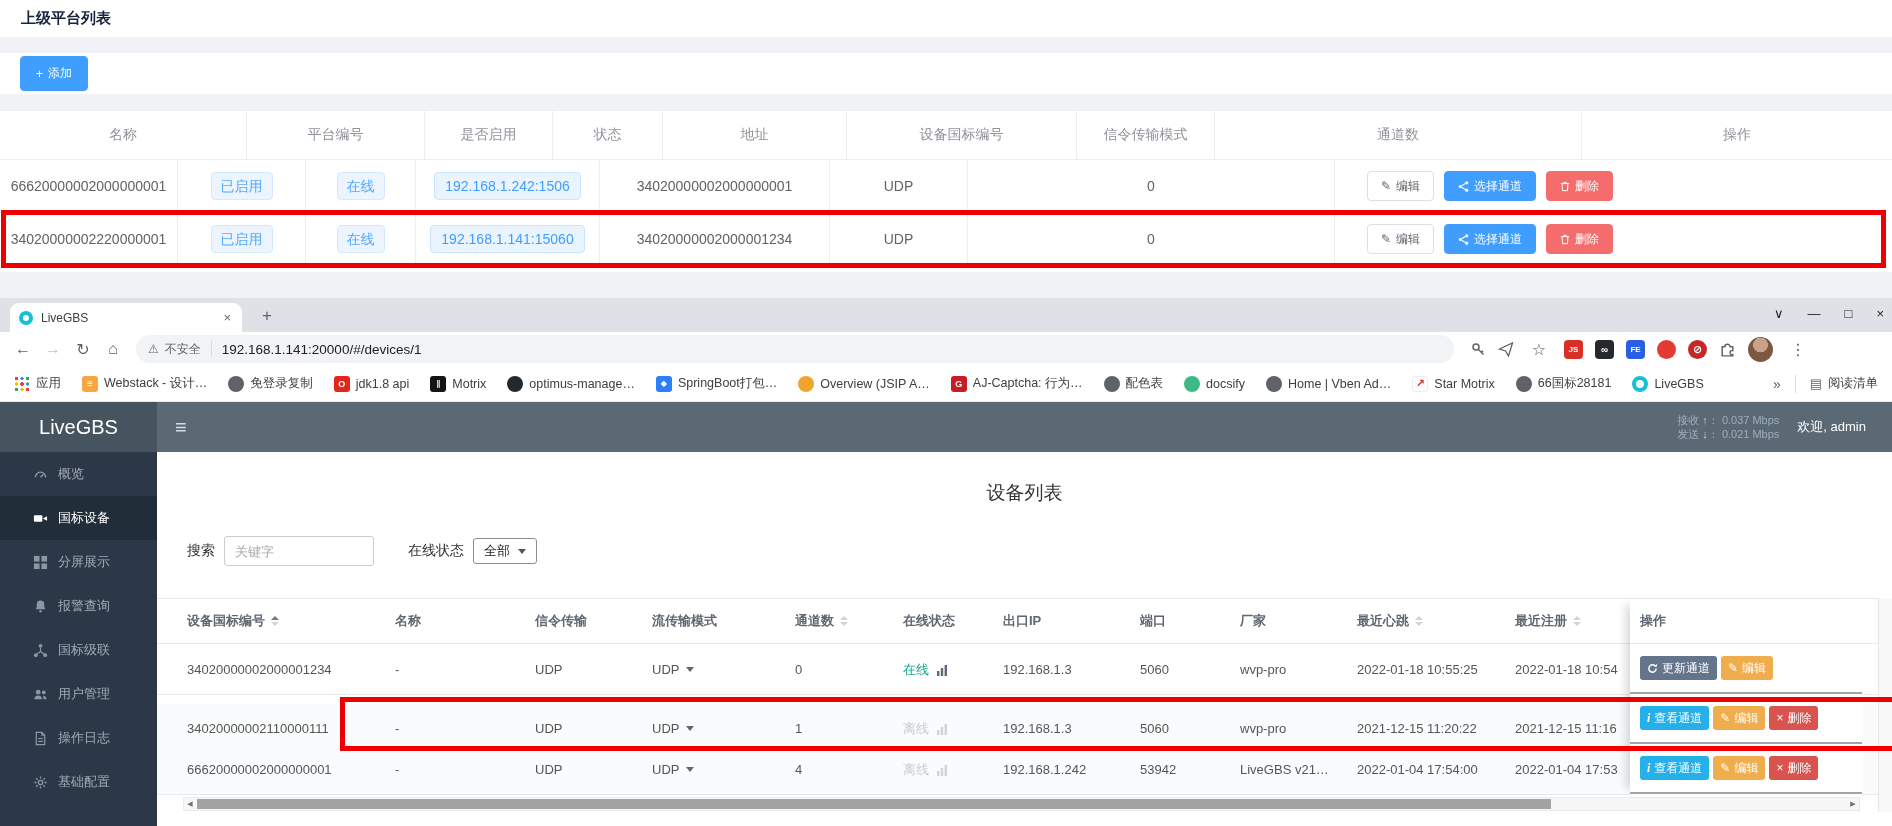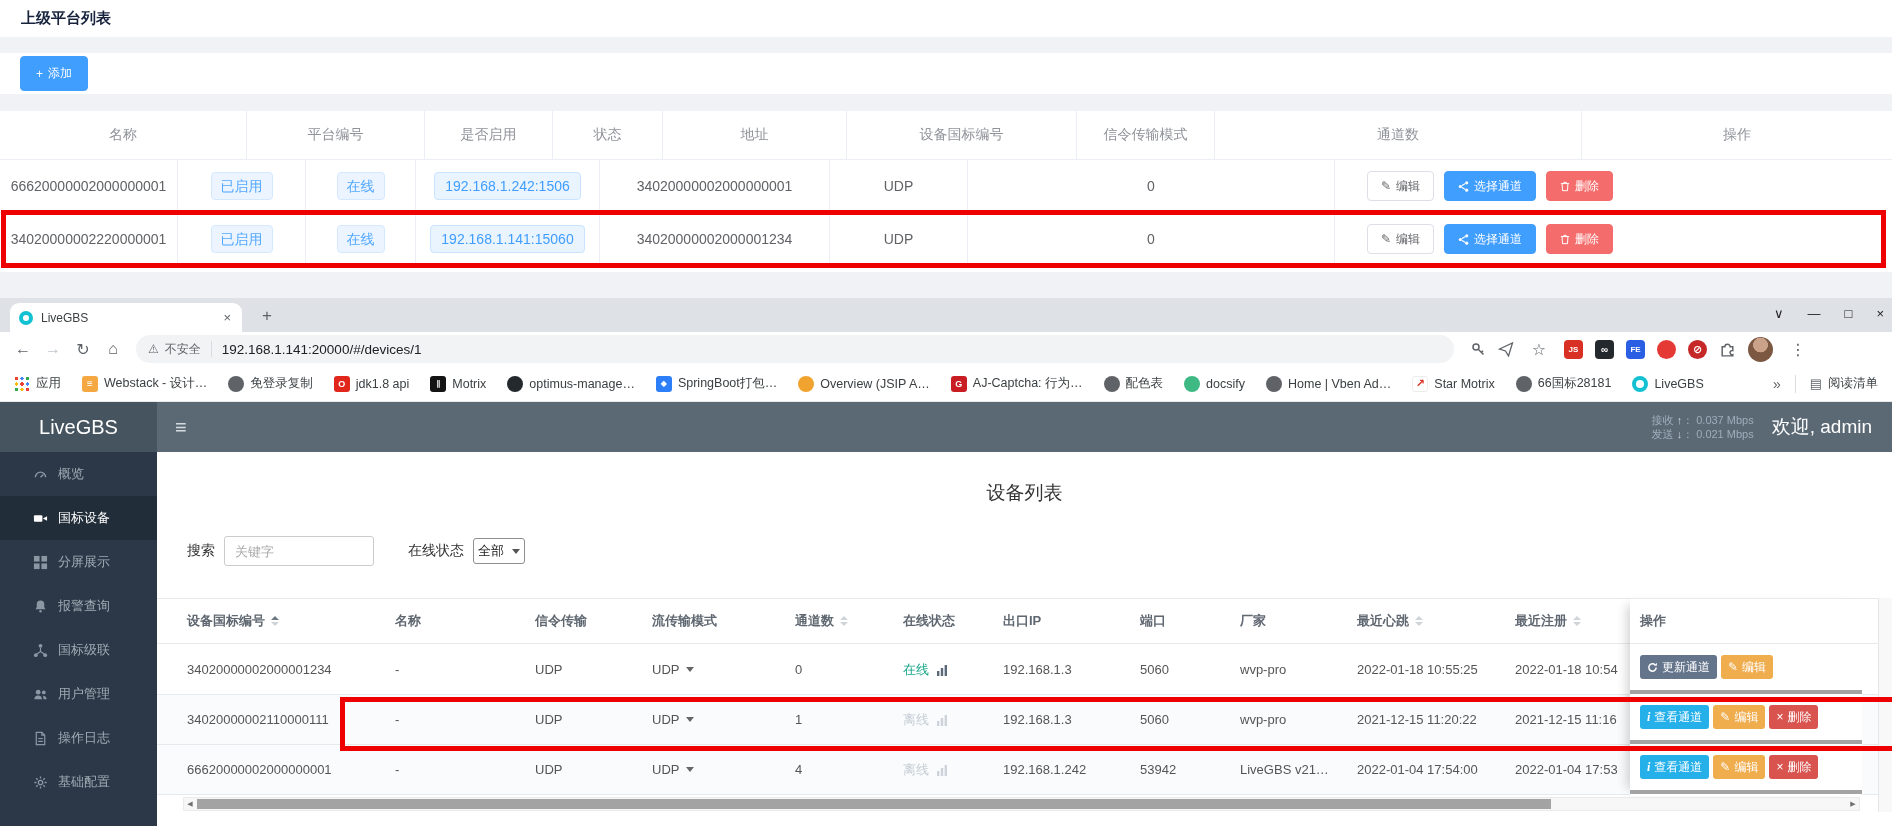--- a/index.html
+++ b/index.html
@@ -83,33 +83,33 @@
   .reading{display:flex;align-items:center;gap:6px;font-size:12.5px;color:#3c4043;cursor:pointer}
   .reading .ric{font-size:13px;color:#5f6368}
   
   .app{position:absolute;left:0;top:402px;width:1892px;height:424px;background:#fff}
   .app-header{position:absolute;left:0;top:0;width:100%;height:50px;background:#5b6975;display:flex;align-items:center}
   .logo{width:157px;height:50px;background:#46545f;color:#fff;font-size:20px;display:flex;align-items:center;justify-content:center;flex:none}
   .hamburger{color:#d3dae0;font-size:20px;padding:0 18px;cursor:pointer}
   .hd-spacer{flex:1}
   .stats{font-size:11px;color:#9eadbb;line-height:14px;text-align:left;margin-right:18px}
   .stats .arr{color:#c7d2dc}
-  .welcome{color:#fff;font-size:19px;margin-right:20px;cursor:pointer}
+  .welcome{color:#fff;font-size:13px;margin-right:26px;cursor:pointer}
   .sidebar{position:absolute;left:0;top:50px;width:157px;height:374px;background:#2c3847;overflow:hidden}
   .s-item{height:44px;display:flex;align-items:center;gap:10px;padding-left:33px;color:#a0abb5;font-size:13px;cursor:pointer}
   .s-item svg{color:#8b97a3}
   .s-item.active{background:#212d39;color:#fff}
   .s-item.active svg{color:#fff}
   .main{position:absolute;left:157px;top:50px;width:1735px;height:374px;background:#fff}
   .m-title{position:absolute;left:0;top:28px;width:100%;text-align:center;font-size:19px;color:#333;font-weight:400}
   .filters{position:absolute;left:30px;top:84px;display:flex;align-items:center;gap:9px;font-size:14px;color:#333}
   .f-input{width:150px;height:30px;border:1px solid #ccc;border-radius:3px;padding:0 10px;font-size:13px;color:#333;outline:none;font-family:inherit}
   .f-input::placeholder{color:#a9a9a9}
   .f-gap{width:16px}
-  .f-select{height:26px;border:1px solid #8f8f8f;border-radius:3px;background:#fff;display:flex;align-items:center;gap:8px;padding:0 4px;font-size:13px;color:#222;cursor:pointer}
+  .f-select{height:26px;border:1px solid #8f8f8f;border-radius:3px;background:#fff;display:flex;align-items:center;gap:8px;padding:0 10px;font-size:13px;color:#222;cursor:pointer}
   .caret{width:0;height:0;border-left:4px solid transparent;border-right:4px solid transparent;border-top:5px solid #555;display:inline-block}
   .d-head{position:absolute;left:0;top:146px;width:1733px;height:46px;display:flex;align-items:center;border-top:1px solid #e7eaec;border-bottom:1px solid #e7eaec;font-size:13px;font-weight:700;color:#5f6770}
   .d-row{position:absolute;left:0;width:1733px;height:50px;display:flex;align-items:center;border-bottom:1px solid #e7eaec;font-size:13px;color:#555}
   .d-row.alt{background:#fafbfc}
   .dc{display:flex;align-items:center;white-space:nowrap;overflow:hidden}
   .dc1{width:238px;padding-left:30px}.dc2{width:140px}.dc3{width:117px}.dc4{width:143px}
   .dc5{width:108px}.dc6{width:100px}.dc7{width:137px}.dc8{width:100px}
   .dc9{width:117px}.dc10{width:158px}.dc11{width:180px}
   .sort{display:inline-flex;flex-direction:column;gap:2px;margin-left:6px;vertical-align:middle}
   .sort i{width:0;height:0;border-left:4px solid transparent;border-right:4px solid transparent}
@@ -118,21 +118,21 @@
   .sort.asc .up{border-bottom-color:#6d7a85}
   .stream-dd{display:flex;align-items:center;gap:7px;cursor:pointer}
   .stream-dd .caret{border-top-color:#666}
   .online{color:#18a689}
   .offline{color:#c4cdd5}
   .bars{margin-left:7px;cursor:pointer}
   .bars rect{fill:#5a6a7a}
   .offline .bars rect{fill:#ccd3da}
   .ops{position:absolute;left:1473px;top:146px;width:232px;height:198px;background:#fff;box-shadow:-10px 0 10px -7px rgba(0,0,0,.18);z-index:5}
   .ops-head{height:46px;display:flex;align-items:center;padding-left:10px;border-top:1px solid #e7eaec;border-bottom:1px solid #e7eaec;font-size:13px;font-weight:700;color:#5f6770}
-  .ops-row{height:50px;display:flex;align-items:center;padding-left:10px;border-bottom:4px solid #a3a3a3;gap:4px}
+  .ops-row{height:50px;display:flex;align-items:center;padding-left:10px;border-bottom:2px solid #a3a3a3;gap:4px}
   .obtn{display:inline-flex;align-items:center;gap:4px;height:24px;padding:0 7px;border-radius:3px;font-size:12px;color:#fff;cursor:pointer;white-space:nowrap}
   .obtn .ii{font-family:"Liberation Serif",serif;font-weight:700;font-style:italic;font-size:12px}
   .obtn-update{background:#64748b}
   .obtn-view{background:#25b0ea}
   .obtn-edit{background:#f0ad4e}
   .obtn-del{background:#d9534f}
   .redbox-b{left:183px;top:245px;width:1599px;height:54px}
   .hscroll{position:absolute;left:26px;top:345px;width:1677px;height:14px;background:#f7f7f7;border:1px solid #ebebeb}
   .hthumb{position:absolute;left:13px;top:1px;width:1354px;height:10px;background:#a3a3a3;cursor:pointer}
   .harrow{position:absolute;top:0;width:12px;height:12px;display:flex;align-items:center;justify-content:center;font-size:7px;color:#707070;cursor:pointer}
@@ -507,21 +507,21 @@
             <rect x="4.8" y="4" width="2.4" height="8"></rect>
             <rect x="8.6" y="1" width="2.4" height="11"></rect>
           </svg>
         </div>
       <div class="dc dc7">192.168.1.3</div>
       <div class="dc dc8">5060</div>
       <div class="dc dc9">wvp-pro</div>
       <div class="dc dc10">2022-01-18 10:55:25</div>
       <div class="dc dc11">2022-01-18 10:54</div>
     </div>
-    <div class="d-row alt" style="top:243px">
+    <div class="d-row alt" style="top:252px">
       <div class="dc dc1">34020000002110000111</div>
       <div class="dc dc2">-</div>
       <div class="dc dc3">UDP</div>
       <div class="dc dc4">
           <span class="stream-dd">
             <span>UDP</span>
             <span class="caret"></span>
           </span>
         </div>
       <div class="dc dc5">1</div>

